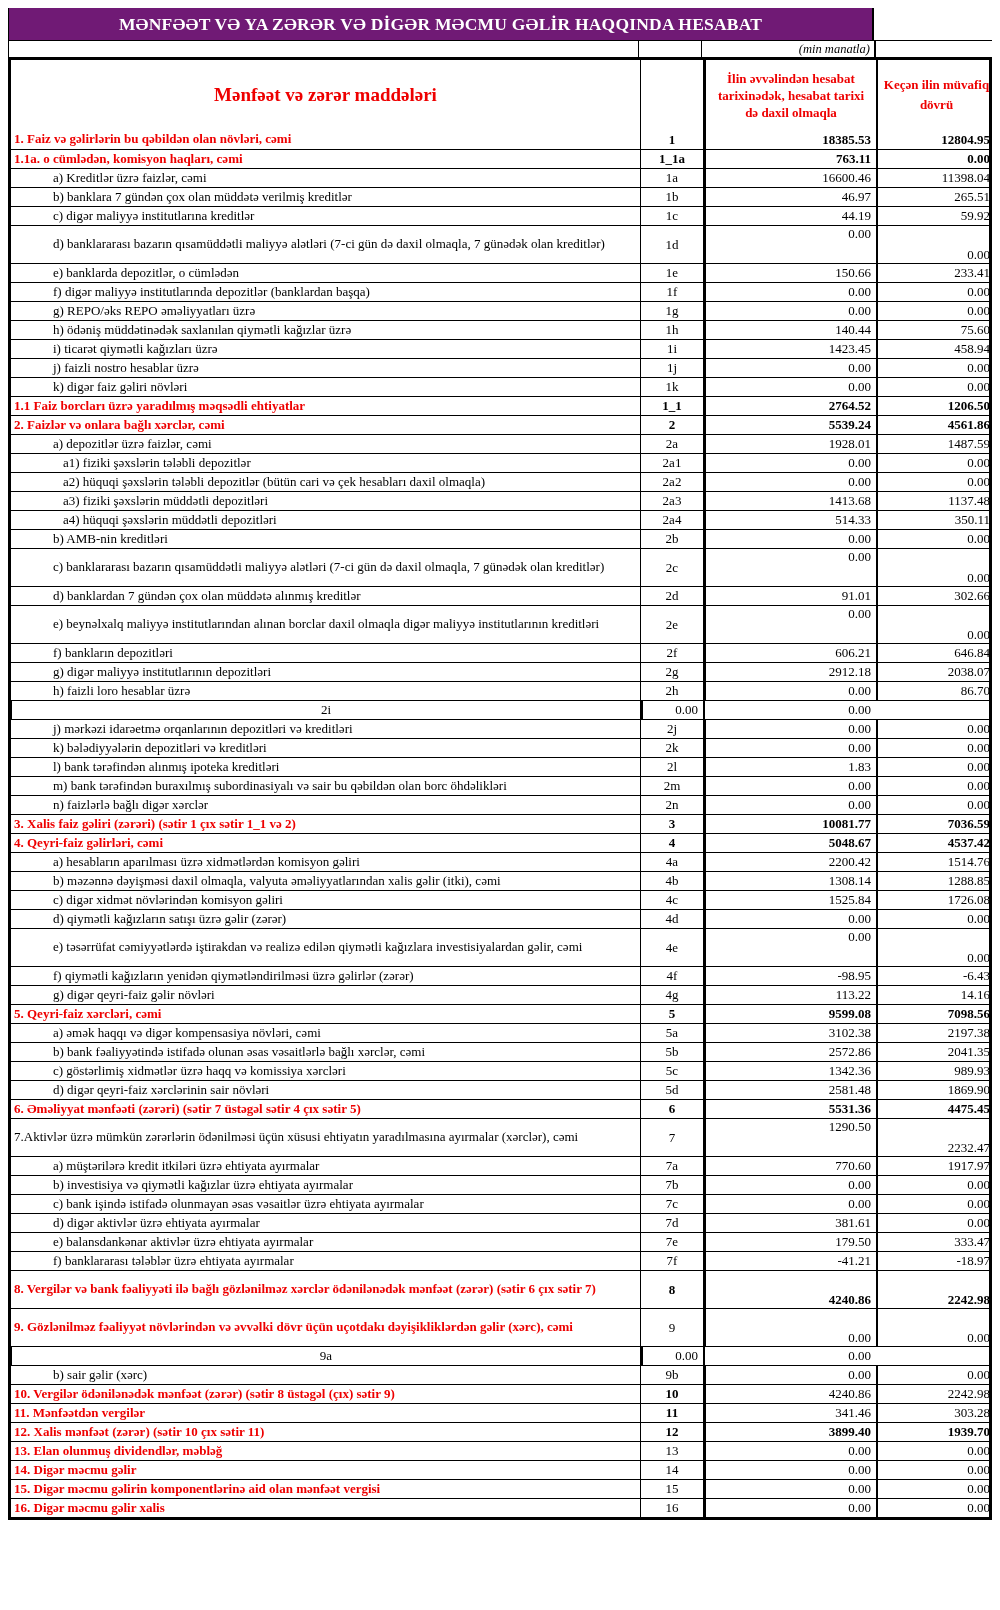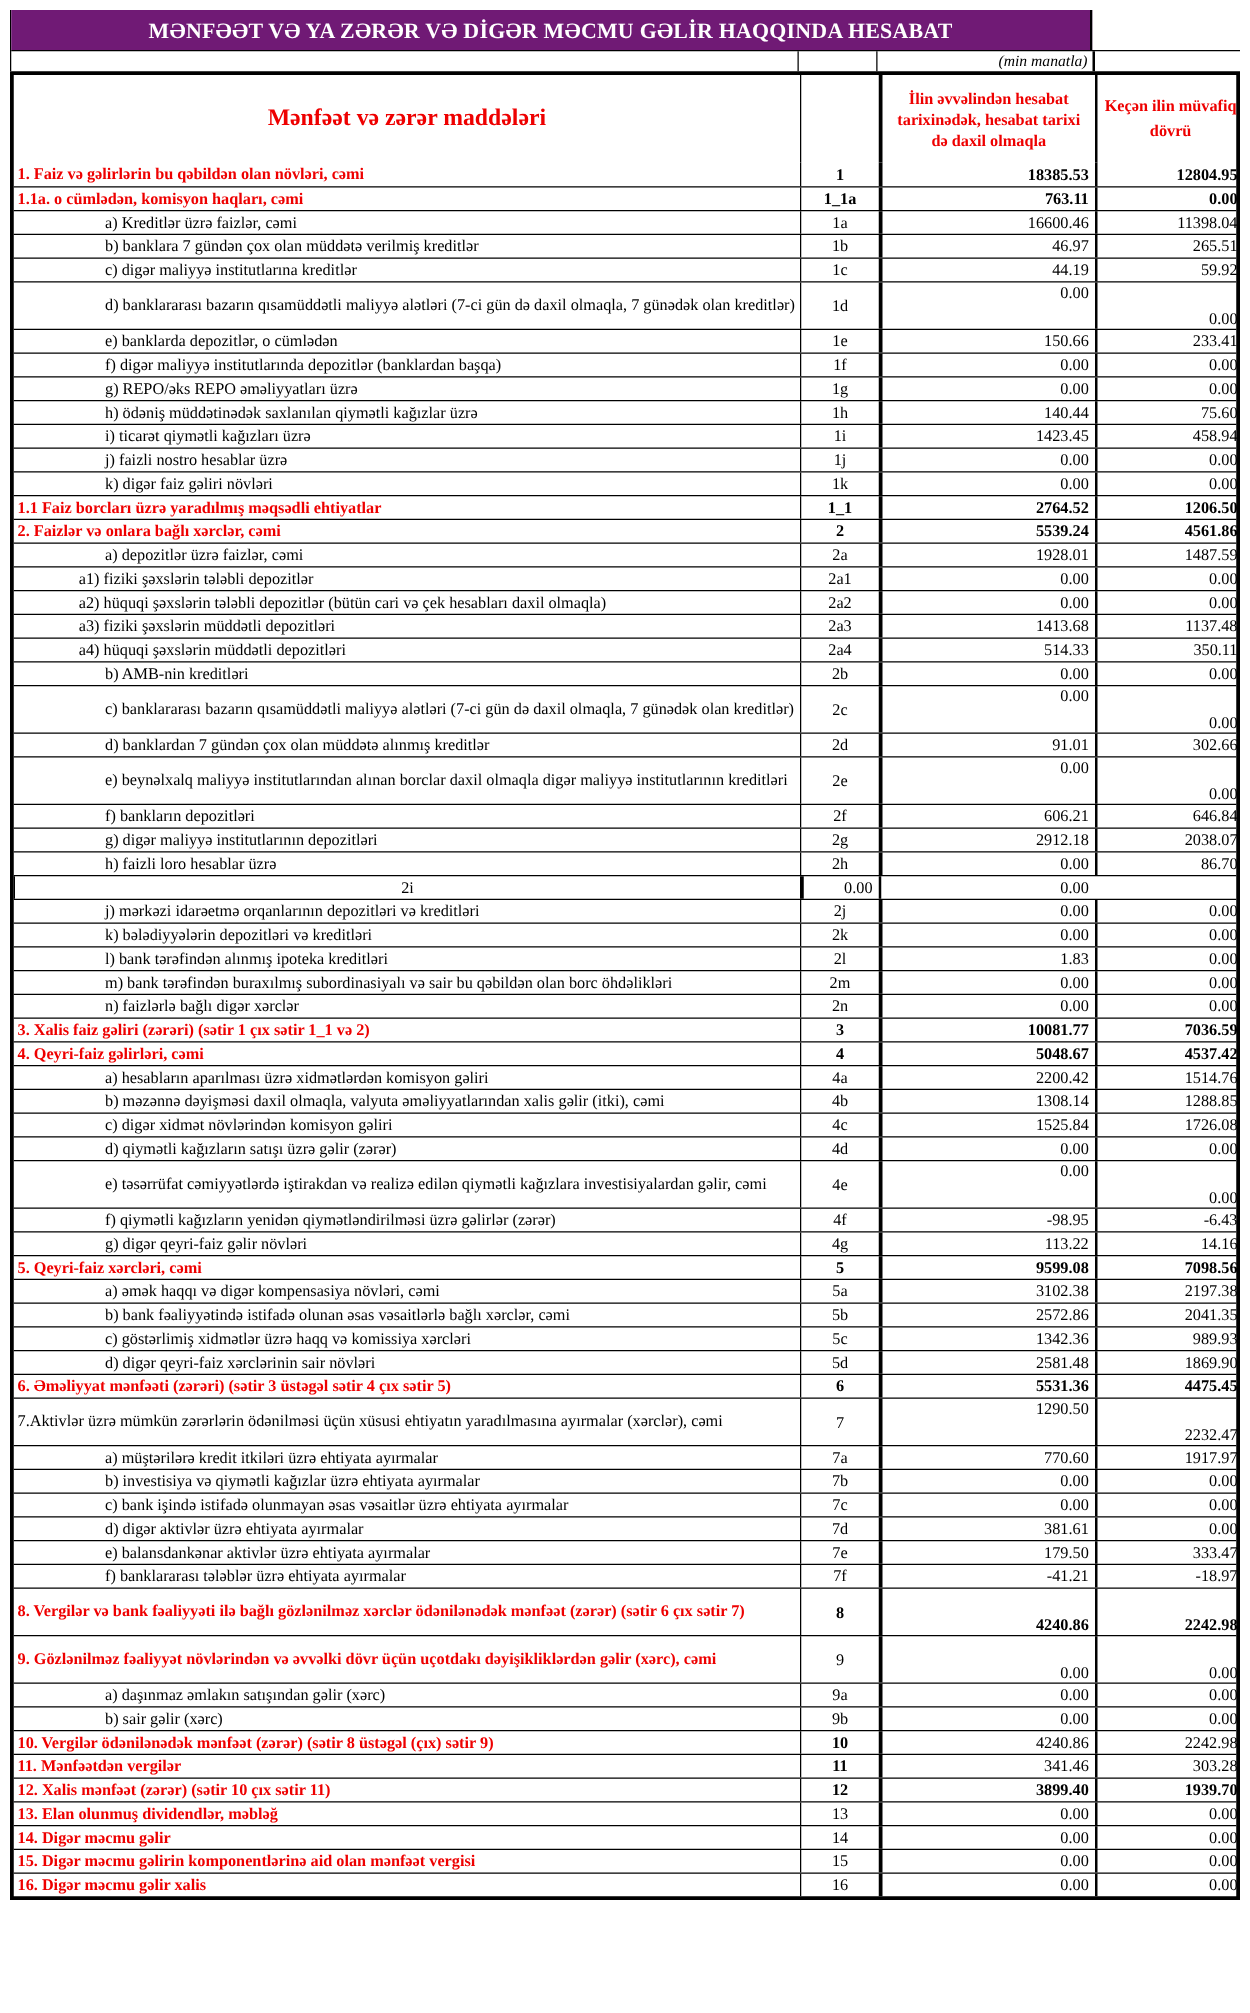--- a/index.html
+++ b/index.html
@@ -42,21 +42,21 @@
           text-align:center; color:#ee0000; font-weight:bold; font-size:13px; line-height:17px; padding:0 4px; }
   .h-v2 { border-left:2px solid #000; display:flex; align-items:center; justify-content:center;
           text-align:center; color:#ee0000; font-weight:bold; font-size:13px; line-height:20px; padding:0 4px; }
 
   
   .row { height:19px; }
   .row.tall { height:38px; }
   .row + .row { border-top:1px solid #000; }
   .cell { overflow:hidden; }
   .c-label { display:flex; align-items:center; font-size:13px; line-height:16.5px; padding-left:3px; padding-right:4px; }
-  .c-label.ind1 { padding-left:42px;margin-left:31px; }
+  .c-label.ind1 { padding-left:42px; }
   .c-label.ind2 { padding-left:52px; }
   .c-label.red { color:#ee0000; font-weight:bold; }
   .c-code { border-left:1px solid #000; display:flex; align-items:center; justify-content:center; font-size:13px; }
   .c-v1 { border-left:3px solid #000; }
   .c-v2 { border-left:2px solid #000; }
   .num { display:flex; justify-content:flex-end; font-size:13px; padding-right:5px; }
   .num.mid { align-items:center; }
   .num.top { align-items:flex-start; }
   .num.bot { align-items:flex-end; }
   .b { font-weight:bold; }
@@ -364,21 +364,21 @@
           <div class="cell c-v1 num mid">1342.36</div>
           <div class="cell c-v2 num mid">989.93</div>
         </div>
         <div class="row grid4">
           <div class="cell c-label ind1">d) digər qeyri-faiz xərclərinin sair növləri</div>
           <div class="cell c-code">5d</div>
           <div class="cell c-v1 num mid">2581.48</div>
           <div class="cell c-v2 num mid">1869.90</div>
         </div>
         <div class="row grid4">
-          <div class="cell c-label ind0 red">6. Əməliyyat mənfəəti (zərəri) (sətir 3 üstəgəl sətir 4 çıx sətir 5)</div>
+          <div class="cell c-label ind0 red">6. Əməliyyat mənfəəti (zərəri) (sətir 7 üstəgəl sətir 4 çıx sətir 5)</div>
           <div class="cell c-code b">6</div>
           <div class="cell c-v1 num mid b">5531.36</div>
           <div class="cell c-v2 num mid b">4475.45</div>
         </div>
         <div class="row grid4 tall">
           <div class="cell c-label ind0">7.Aktivlər üzrə mümkün zərərlərin ödənilməsi üçün xüsusi ehtiyatın yaradılmasına ayırmalar (xərclər), cəmi</div>
           <div class="cell c-code">7</div>
           <div class="cell c-v1 num top">1290.50</div>
           <div class="cell c-v2 num bot">2232.47</div>
         </div>
@@ -424,21 +424,20 @@
           <div class="cell c-v1 num bot b">4240.86</div>
           <div class="cell c-v2 num bot b">2242.98</div>
         </div>
         <div class="row grid4 tall">
           <div class="cell c-label ind0 red">9. Gözlənilməz fəaliyyət növlərindən və əvvəlki dövr üçün uçotdakı dəyişikliklərdən gəlir (xərc), cəmi</div>
           <div class="cell c-code">9</div>
           <div class="cell c-v1 num bot">0.00</div>
           <div class="cell c-v2 num bot">0.00</div>
         </div>
         <div class="row grid4">
-          <div class="cell c-label ind1">a) daşınmaz əmlakın satışından gəlir (xərc)</div>
           <div class="cell c-code">9a</div>
           <div class="cell c-v1 num mid">0.00</div>
           <div class="cell c-v2 num mid">0.00</div>
         </div>
         <div class="row grid4">
           <div class="cell c-label ind1">b) sair gəlir (xərc)</div>
           <div class="cell c-code">9b</div>
           <div class="cell c-v1 num mid">0.00</div>
           <div class="cell c-v2 num mid">0.00</div>
         </div>

